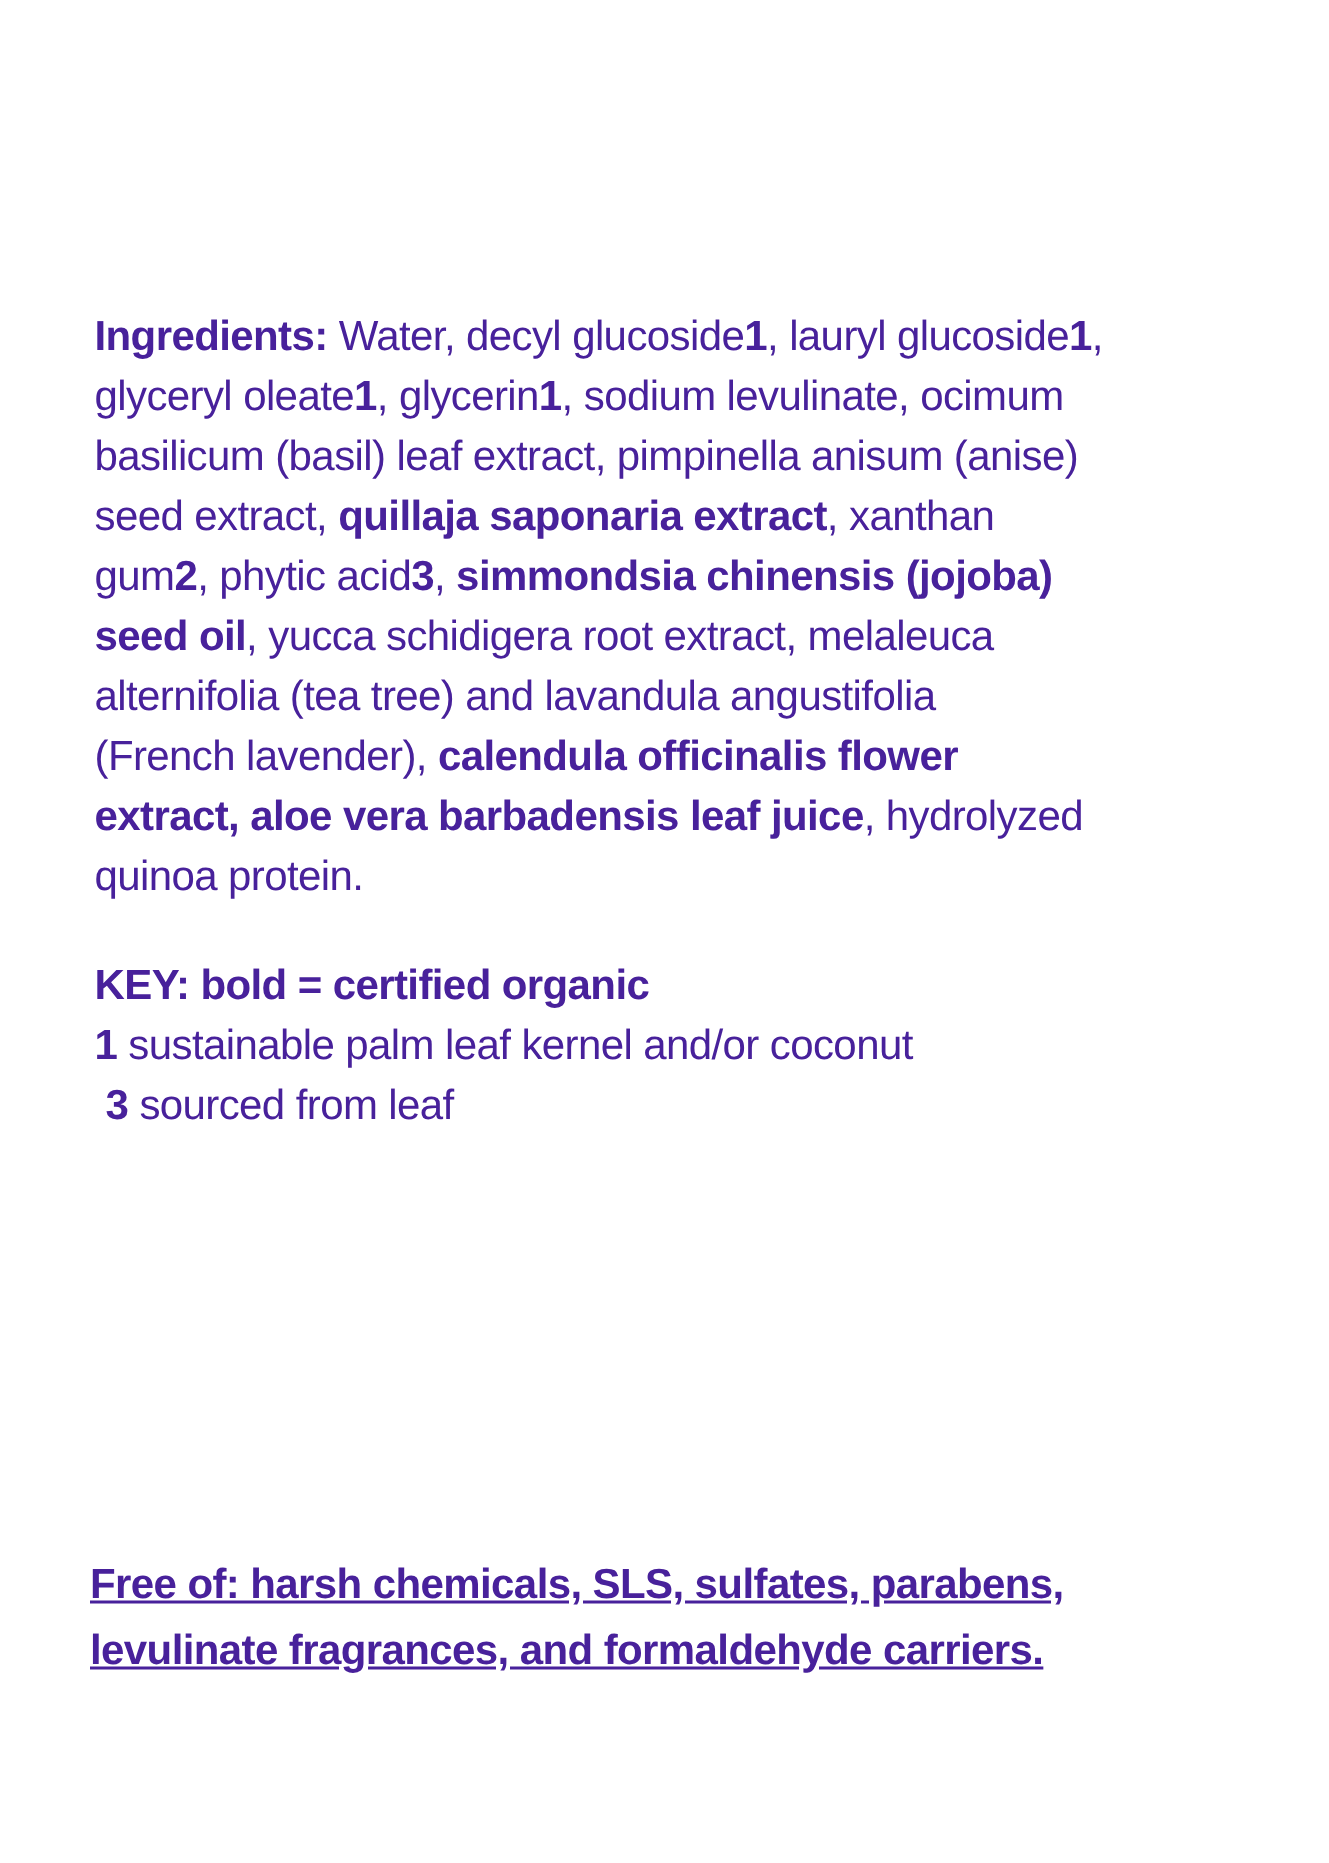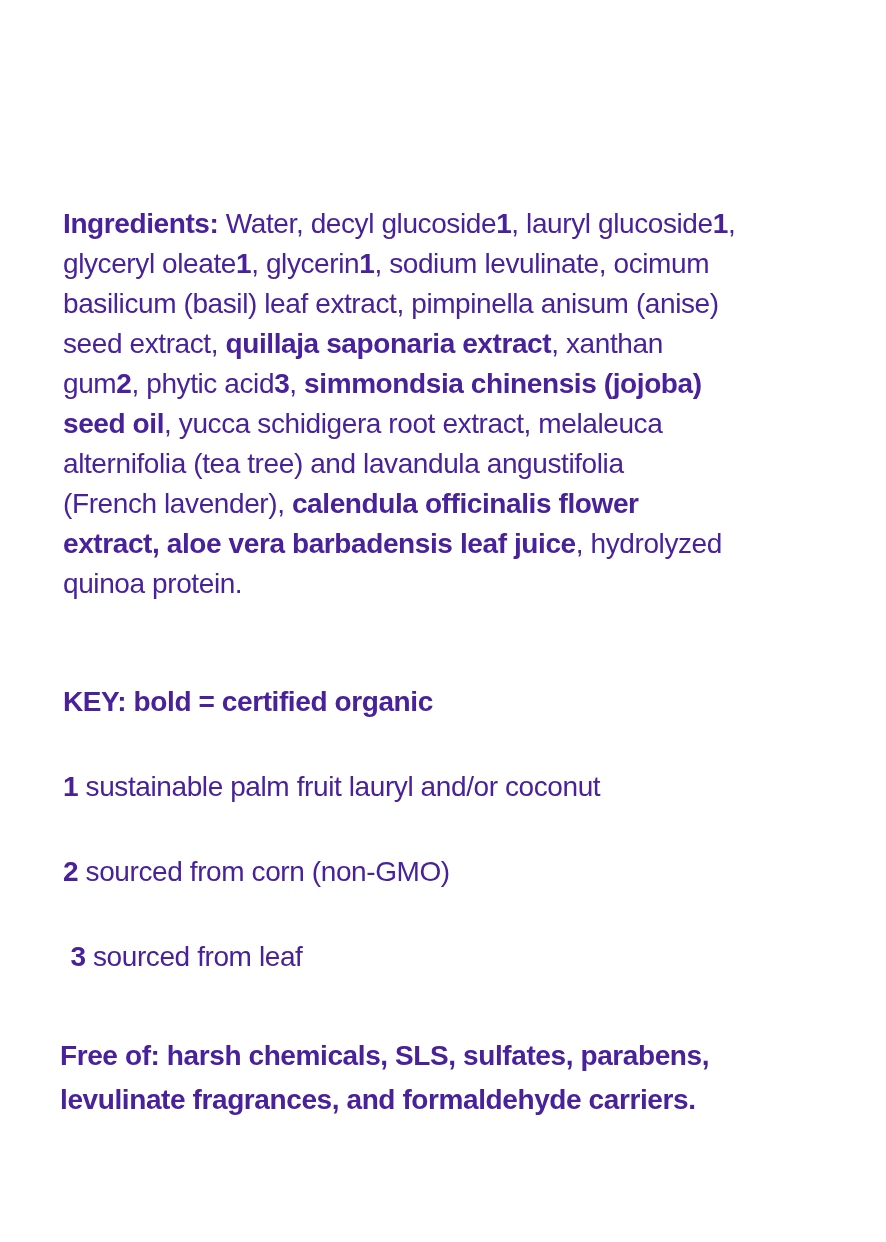--- a/index.html
+++ b/index.html
@@ -32,36 +32,36 @@
     line-height: 40px;
   }
   .keyblock {
     left: 63px;
     top: 637px;
     font-size: 28px;
   }
   .keyblock .line {
     height: 40px;
     line-height: 40px;
-    margin-top: 45px;
   }
   .freeof {
     left: 60px;
     top: 1034px;
     font-size: 28px;
     font-weight: 700;
+    text-decoration: underline;
   }
   .freeof .line {
     height: 44px;
     line-height: 44px;
   }
   .b {
     font-weight: 700;
   }
 </style>
 </head>
 <body>
 
 <div class="canvas" id="canvas" style="color: rgb(72, 33, 155); background: rgb(255, 255, 255);">
   <div class="block para"><div class="line"><span class="b">Ingredients: </span><span>Water, decyl glucoside</span><span class="b">1</span><span>, lauryl glucoside</span><span class="b">1</span><span>,</span></div><div class="line"><span>glyceryl oleate</span><span class="b">1</span><span>, glycerin</span><span class="b">1</span><span>, sodium levulinate, ocimum</span></div><div class="line"><span>basilicum (basil) leaf extract, pimpinella anisum (anise)</span></div><div class="line"><span>seed extract, </span><span class="b">quillaja saponaria extract</span><span>, xanthan</span></div><div class="line"><span>gum</span><span class="b">2</span><span>, phytic acid</span><span class="b">3</span><span>, </span><span class="b">simmondsia chinensis (jojoba)</span></div><div class="line"><span class="b">seed oil</span><span>, yucca schidigera root extract, melaleuca</span></div><div class="line"><span>alternifolia (tea tree) and lavandula angustifolia</span></div><div class="line"><span>(French lavender), </span><span class="b">calendula officinalis flower</span></div><div class="line"><span class="b">extract, aloe vera barbadensis leaf juice</span><span>, hydrolyzed</span></div><div class="line"><span>quinoa protein.</span></div></div>
-  <div class="block keyblock"><div class="line"><span class="b">KEY: bold = certified organic</span></div><div class="line"><span class="b">1</span><span> sustainable palm fruit lauryl and/or coconut</span></div><div class="line"><span class="b">2</span><span> sourced from corn (non-GMO)</span></div><div class="line"><span class="b"> 3</span><span> sourced from leaf</span></div></div>
+  <div class="block keyblock"><div class="line"><span class="b">KEY: bold = certified organic</span></div><div class="line"><span class="b">1</span><span> sustainable palm leaf kernel and/or coconut</span></div><div class="line"><span class="b"> 3</span><span> sourced from leaf</span></div></div>
   <div class="block freeof"><div class="line"><span class="b">Free of: harsh chemicals, SLS, sulfates, parabens,</span></div><div class="line"><span class="b">levulinate fragrances, and formaldehyde carriers.</span></div></div>
 </div>
 
 </body></html>

